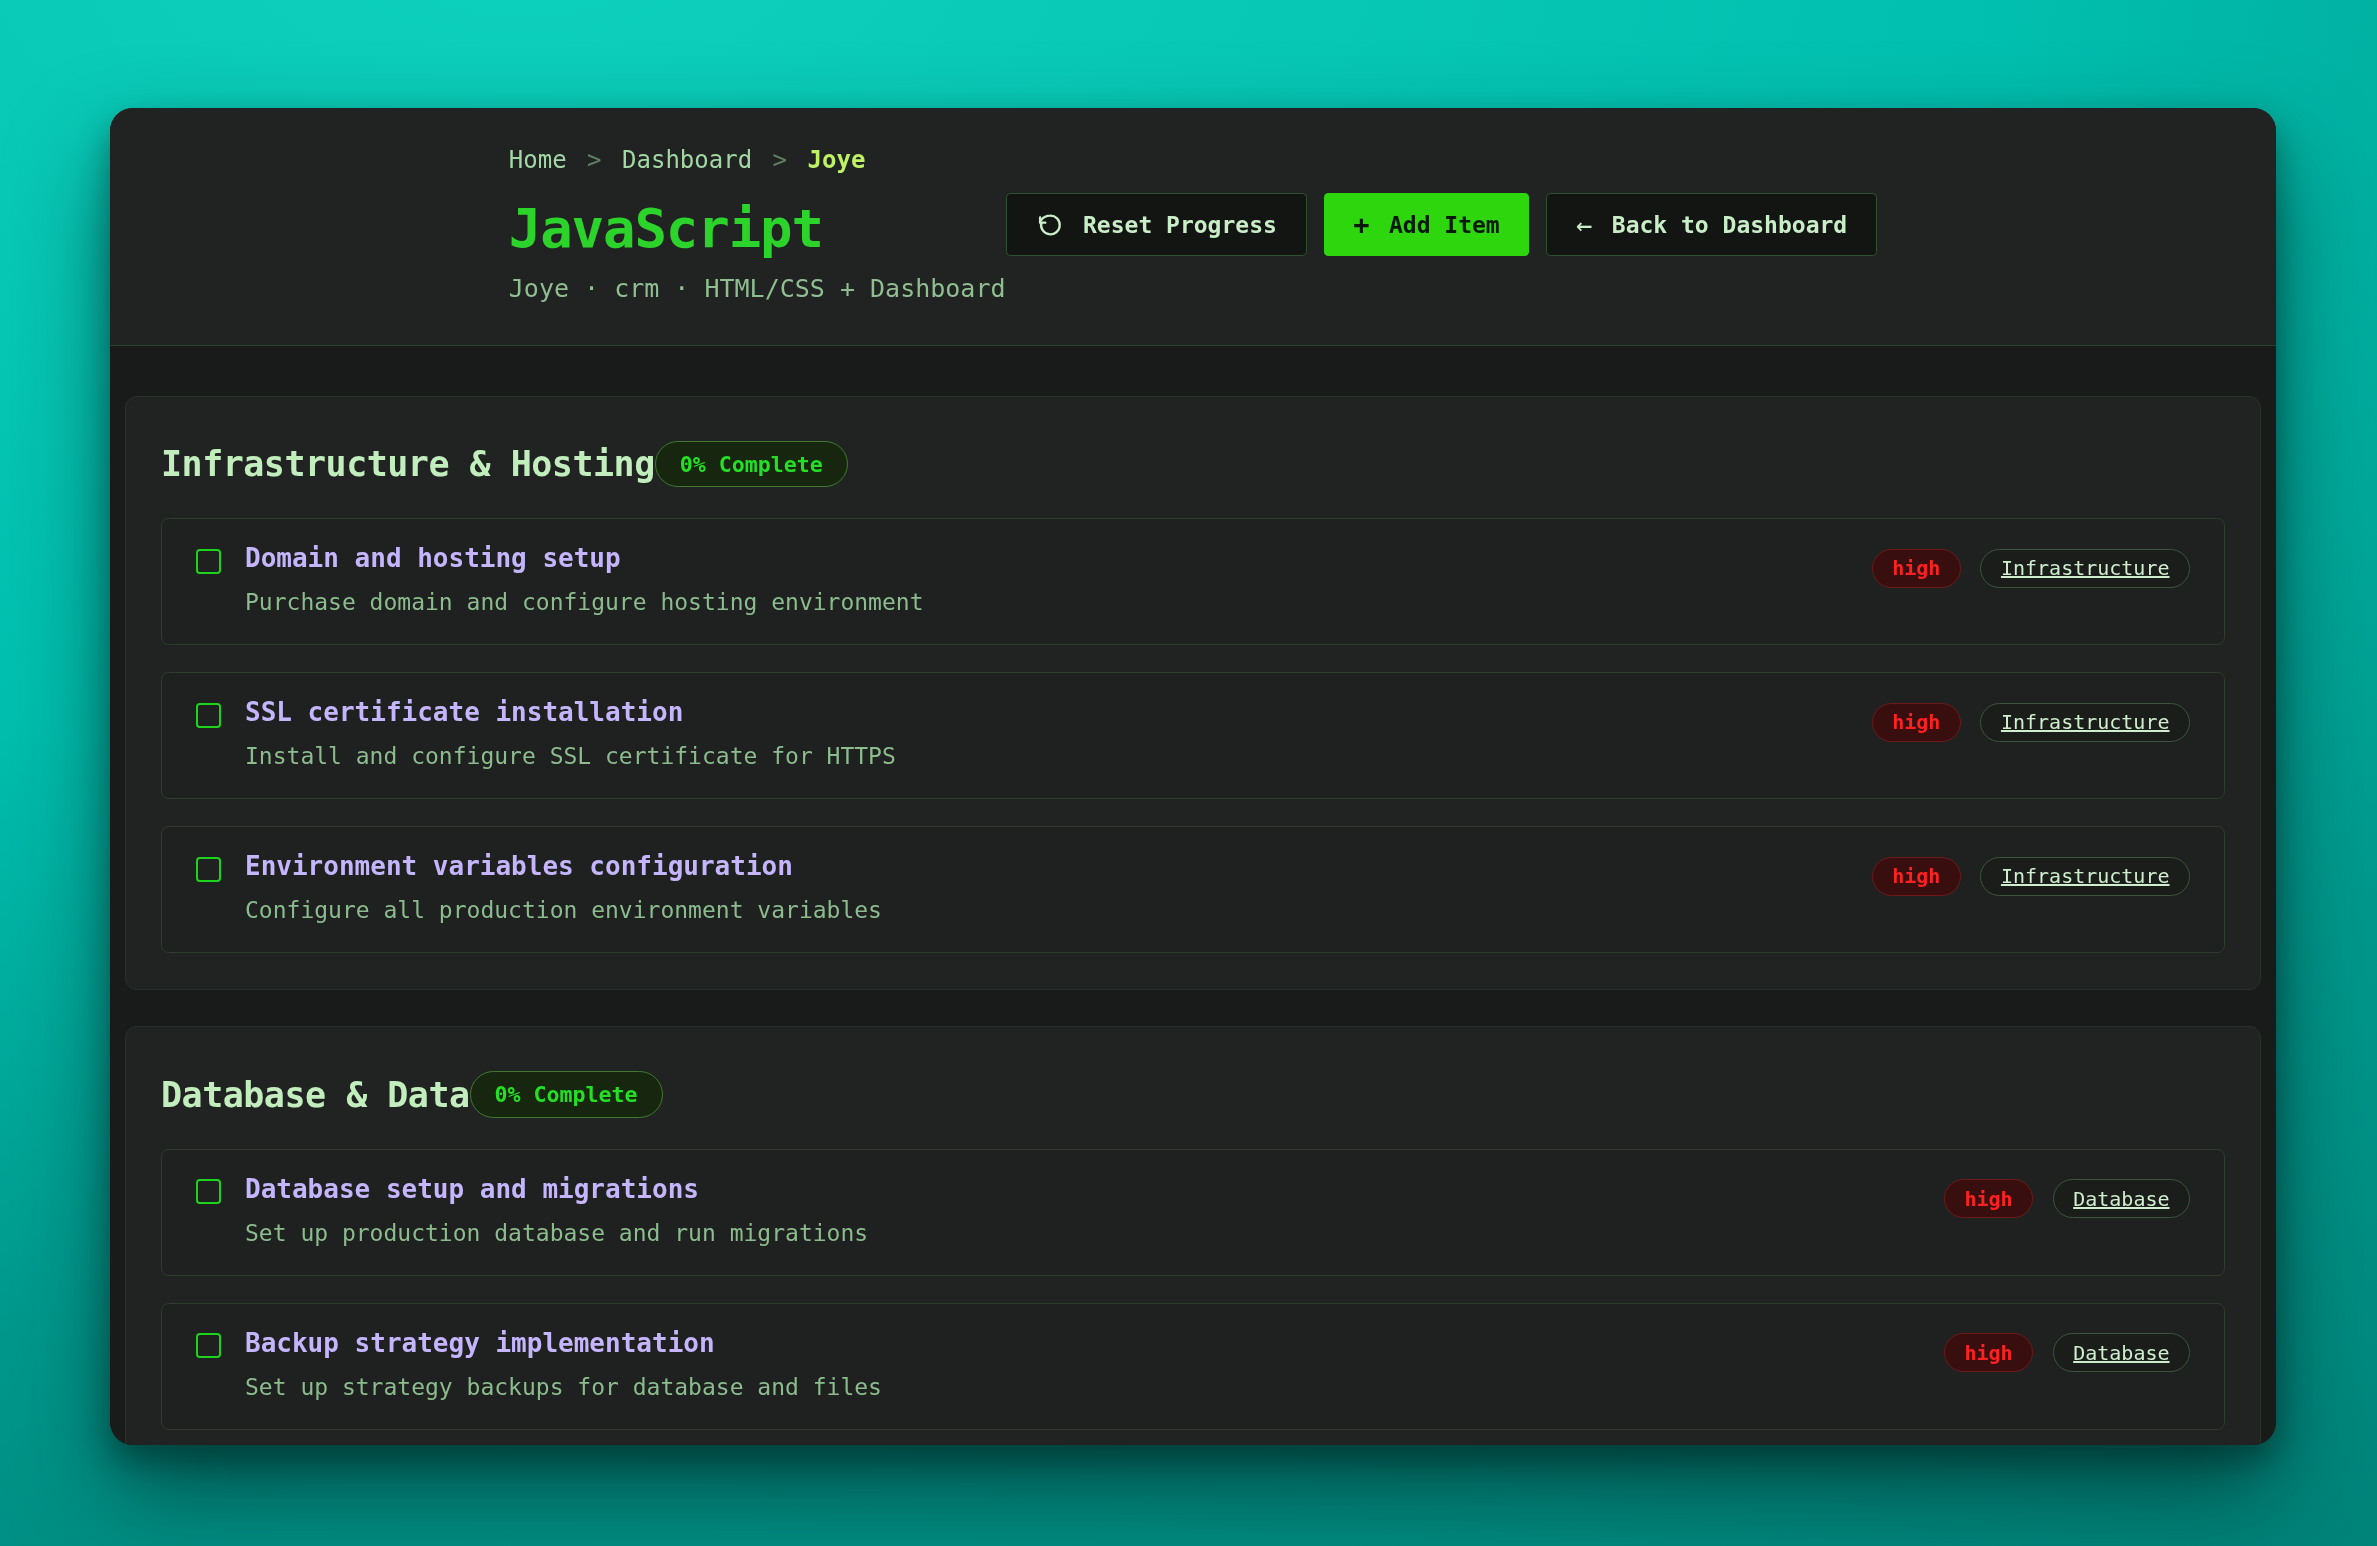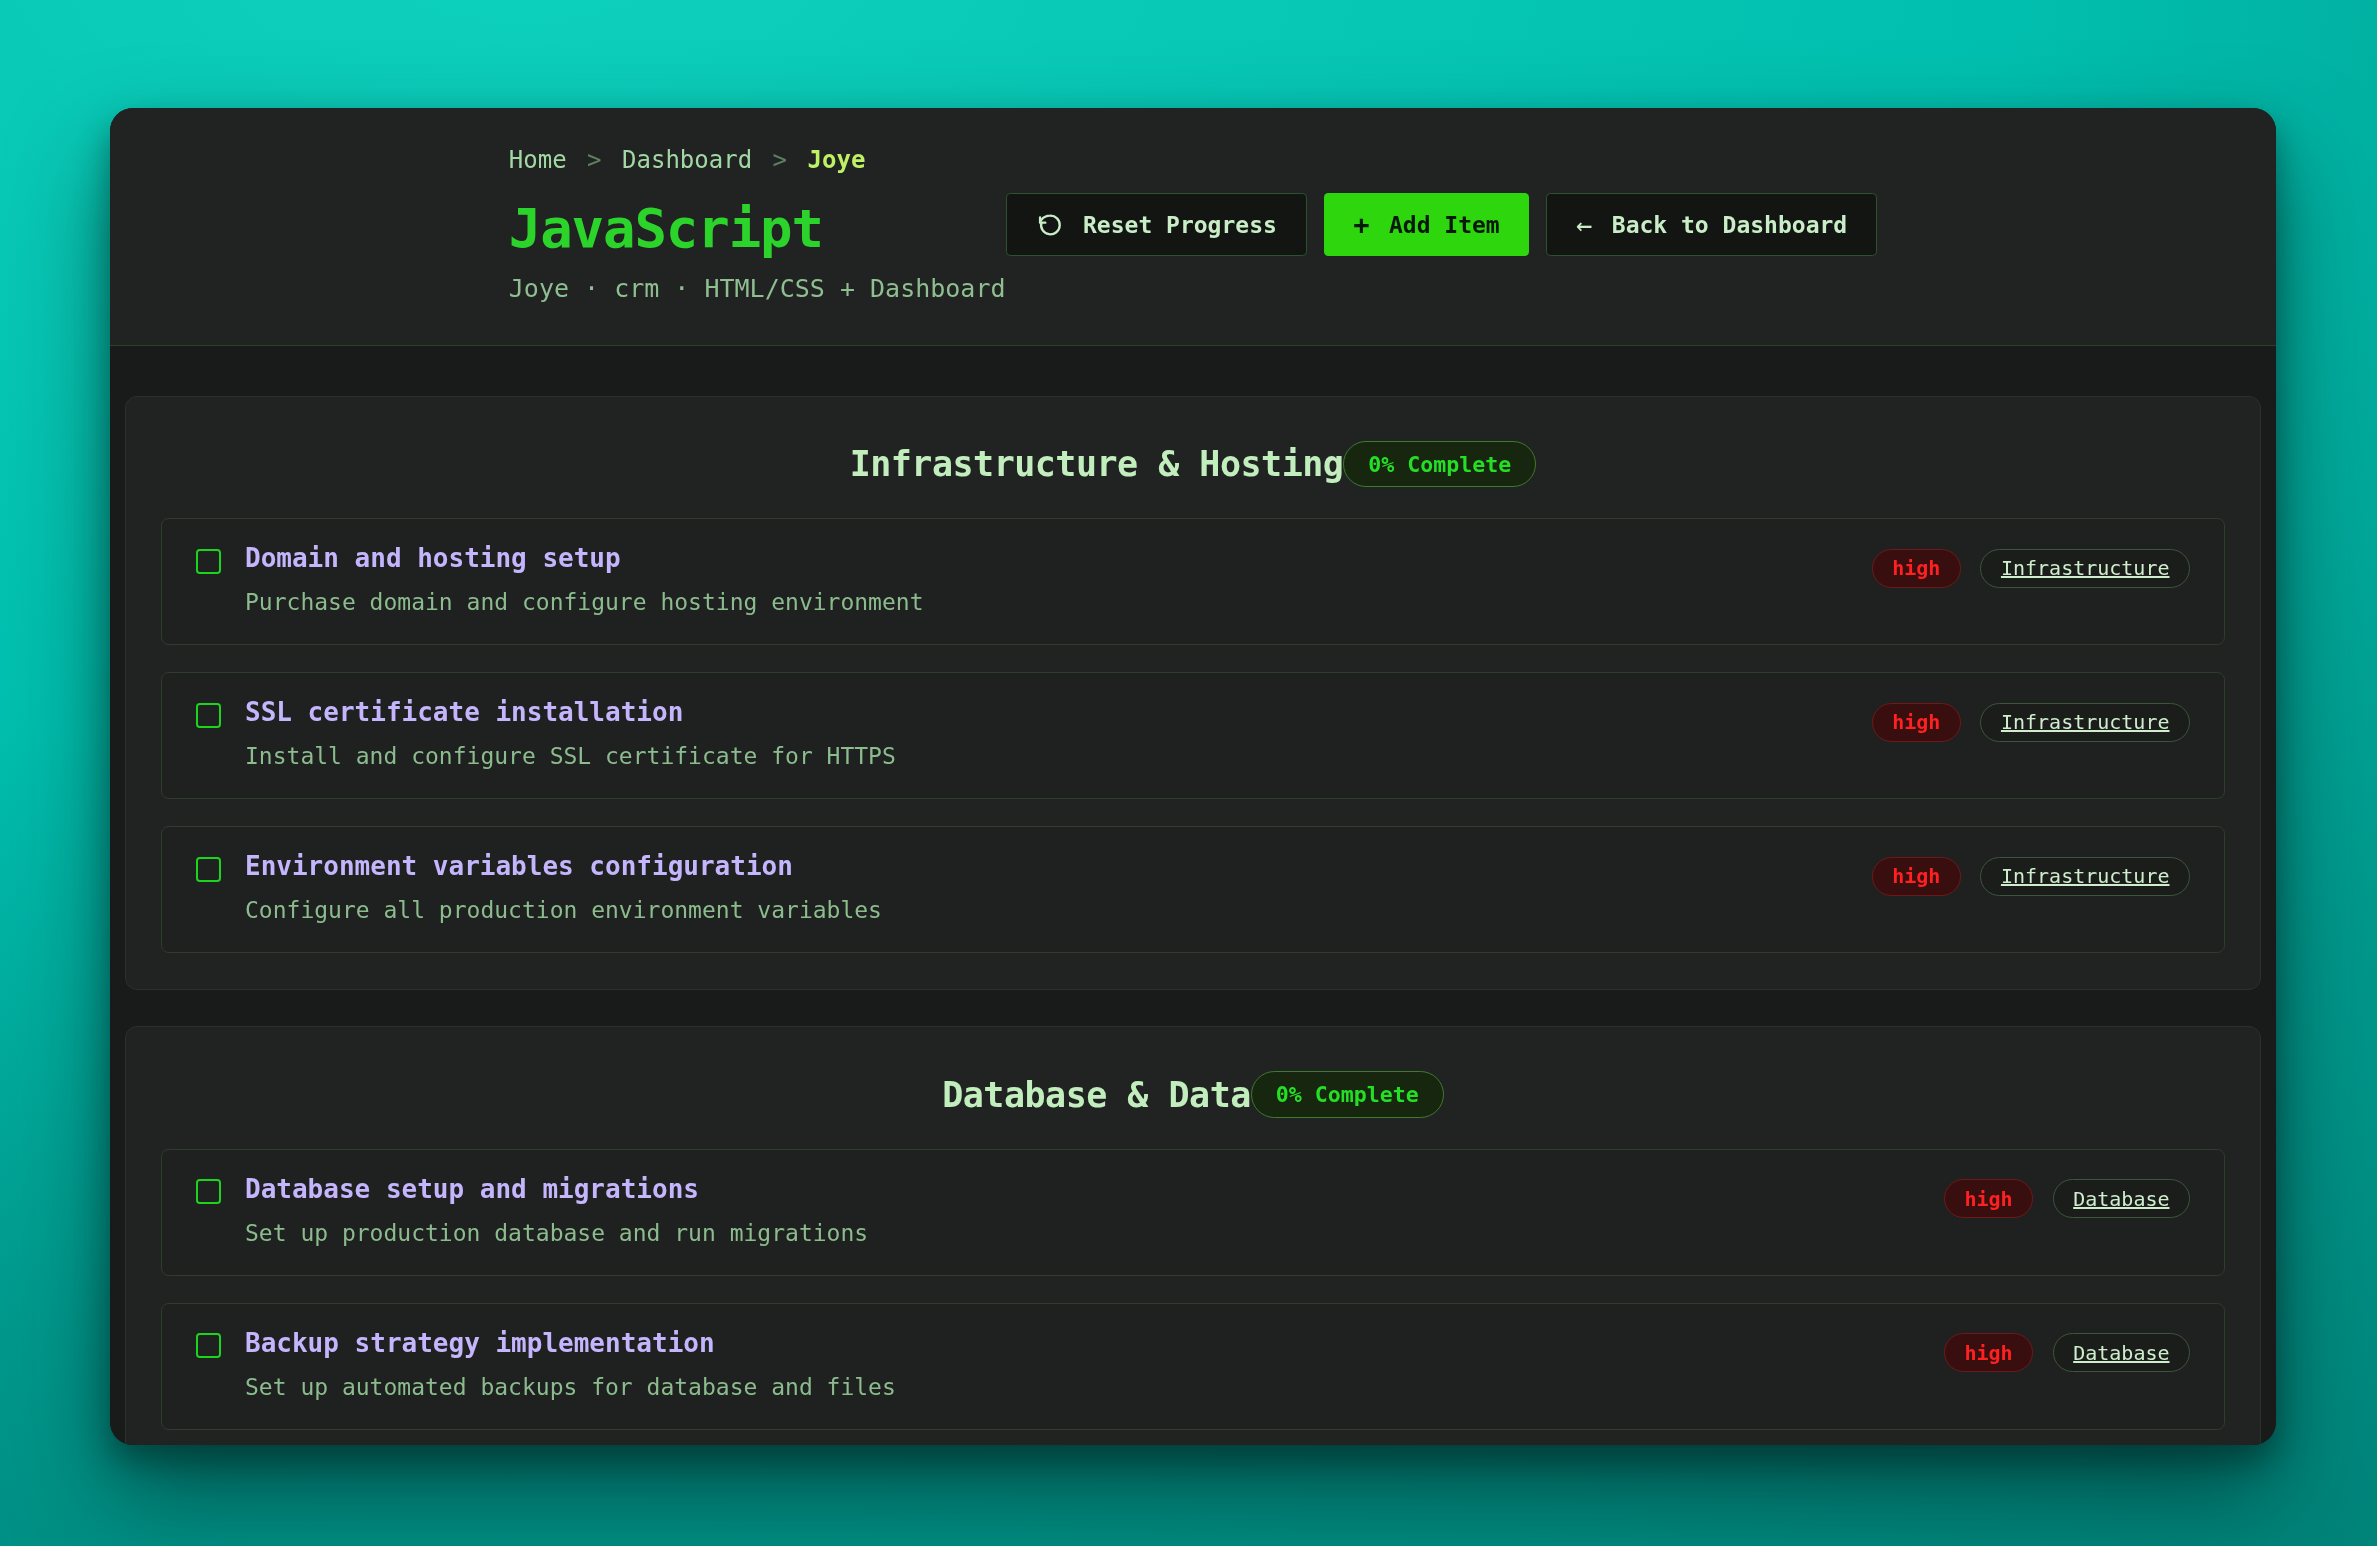--- a/index.html
+++ b/index.html
@@ -53,21 +53,21 @@
     padding: 50px 15px 35px 15px;
     height: 100%;
   }
   .section {
     background: #212322;
     border: 1.1px solid #283228;
     border-radius: 12px;
     padding: 44px 35px 36px 35px;
   }
   .section + .section { margin-top: 36px; }
-  .section-head { display: flex; align-items: center; justify-content: center; margin-bottom: 31px; }
+  .section-head { display: flex; align-items: center; justify-content: flex-start; margin-bottom: 31px; }
   .section-title { font-size: 35px; font-weight: 700; color: #c2eebe; letter-spacing: -0.5px; }
   .progress-badge {
     font-size: 21.6px; font-weight: 700; color: #25df25;
     background: #16260f; border: 1.6px solid #3f7a2e;
     border-radius: 540px; padding: 9.7px 24px;
   }
 
   .item {
     display: flex; align-items: flex-start; gap: 24px;
     background: #1f2120;
@@ -188,21 +188,21 @@
         <div class="item-badges">
           <span class="pill pill-high">high</span>
           <span class="pill pill-cat">Database</span>
         </div>
       </div>
 
       <div class="item">
         <span class="checkbox"></span>
         <div class="item-main">
           <div class="item-title">Backup strategy implementation</div>
-          <div class="item-desc">Set up automated backups for database and files</div>
+          <div class="item-desc">Set up strategy backups for database and files</div>
         </div>
         <div class="item-badges">
           <span class="pill pill-high">high</span>
           <span class="pill pill-cat">Database</span>
         </div>
       </div>
     </section>
 
   </div>
 </div>

